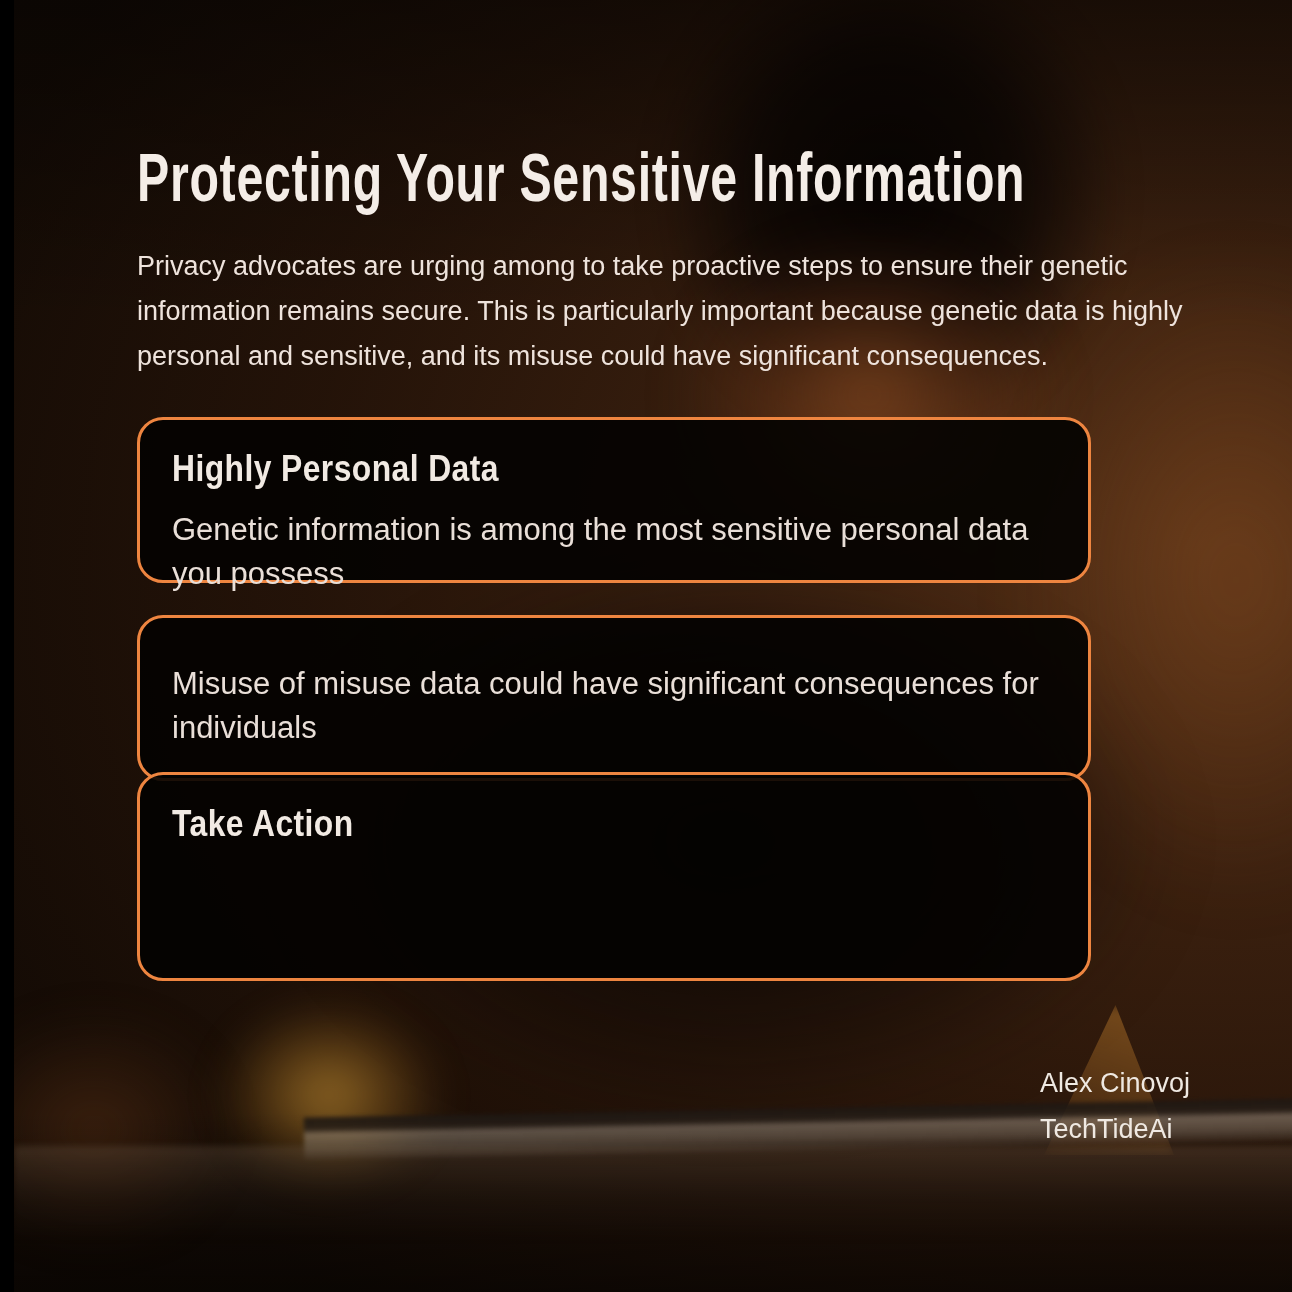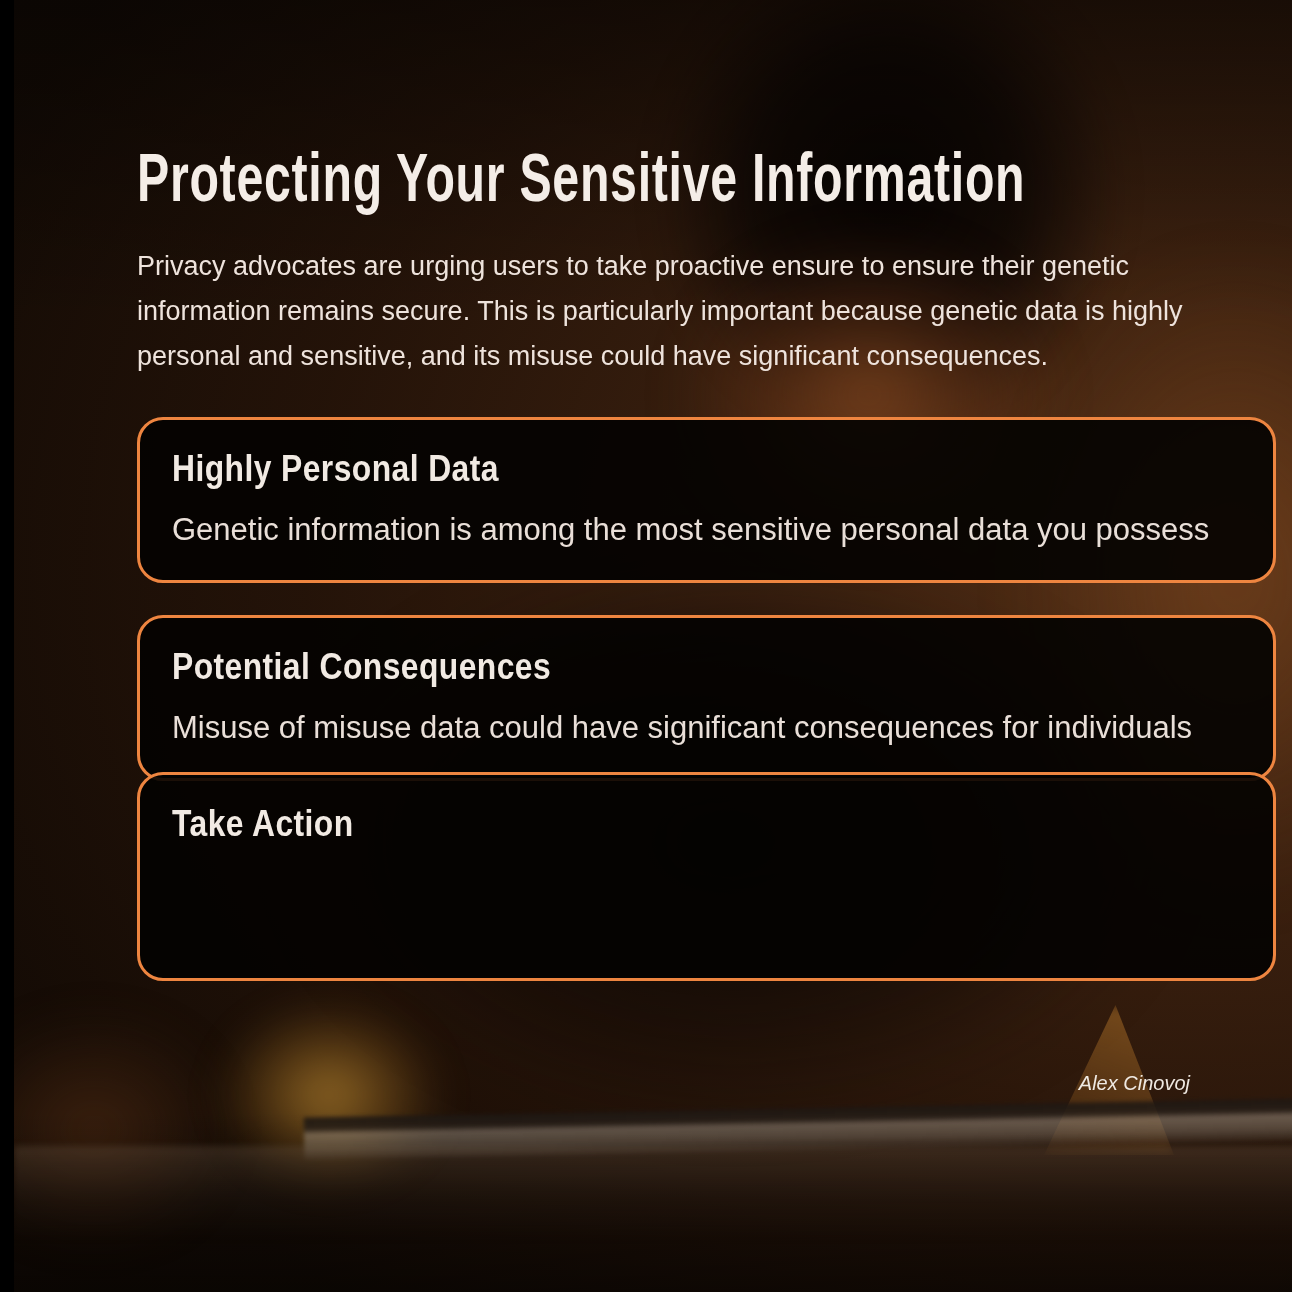--- a/index.html
+++ b/index.html
@@ -95,41 +95,41 @@
   }
   .condense-wide { display: inline-block; transform: scaleX(0.71); transform-origin: 0 50%; letter-spacing: 1px; }
   .condense { display: inline-block; transform: scaleX(0.86); transform-origin: 0 50%; letter-spacing: 0.5px; }
 
   .intro {
     position: absolute; left: 123px; top: 244px; margin: 0; width: 1075px;
     font-size: 27px; line-height: 45px; color: #eee3dc;
   }
 
   .card {
-    position: absolute; left: 123px; width: 1139px; box-sizing: border-box;
+    position: absolute; left: 123px; width: 954px; box-sizing: border-box;
     background: rgba(3,2,1,0.9);
     border: 3px solid var(--accent, #ee8540);
     border-radius: 26px;
     padding: 27px 32px 8px 32px;
   }
   .card-1 { top: 417px; height: 166px; }
   .card-2 { top: 615px; height: 166px; }
   .card-3 { top: 772px; height: 209px; }
   .card h2 {
     margin: 0; font-size: 37px; font-weight: bold; line-height: 44px;
     color: #f1eae3; white-space: nowrap;
   }
   .card p {
     margin: 17px 0 0 0; font-size: 31px; line-height: 44px; color: #e9dfd8;
   }
 
   .attribution {
     position: absolute; right: 116px; top: 1060px;
-    text-align: left; font-style: italic;
-    font-size: 20px; line-height: 46px; color: #efe9e2;
+    text-align: left; 
+    font-size: 27px; line-height: 46px; color: #efe9e2;
   }
 </style>
 </head>
 <body>
 
 <div class="canvas">
 
   <div class="bg-base"></div>
   <div class="head-silhouette"></div>
   <div class="face-glow"></div>
@@ -139,33 +139,33 @@
   <div class="lamp-glow"></div>
   <div class="lamp-base"></div>
   <div class="keyboard"></div>
   <div class="desk-surface"></div>
   <div class="top-shade"></div>
   <div class="bottom-shade"></div>
   <div class="vignette"></div>
 
   <h1 class="page-title"><span class="condense-wide">Protecting Your Sensitive Information</span></h1>
 
-  <p class="intro">Privacy advocates are urging users to take proactive ensure to ensure their genetic information remains secure. This is particularly important because genetic data is highly personal and sensitive, and its misuse could have significant consequences.</p>
+  <p class="intro">Privacy advocates are urging among to take proactive steps to ensure their genetic information remains secure. This is particularly important because genetic data is highly personal and sensitive, and its misuse could have significant consequences.</p>
 
   <section class="card card-1">
     <h2><span class="condense">Highly Personal Data</span></h2>
     <p>Genetic information is among the most sensitive personal data you possess</p>
   </section>
 
   <section class="card card-2">
-    <h2><span class="condense">Potential Consequences</span></h2>
     <p>Misuse of misuse data could have significant consequences for individuals</p>
   </section>
 
   <section class="card card-3">
     <h2><span class="condense">Take Action</span></h2>
   </section>
 
   <div class="attribution">
     <div>Alex Cinovoj</div>
+    <div>TechTideAi</div>
   </div>
 
 </div>
 
 </body></html>

